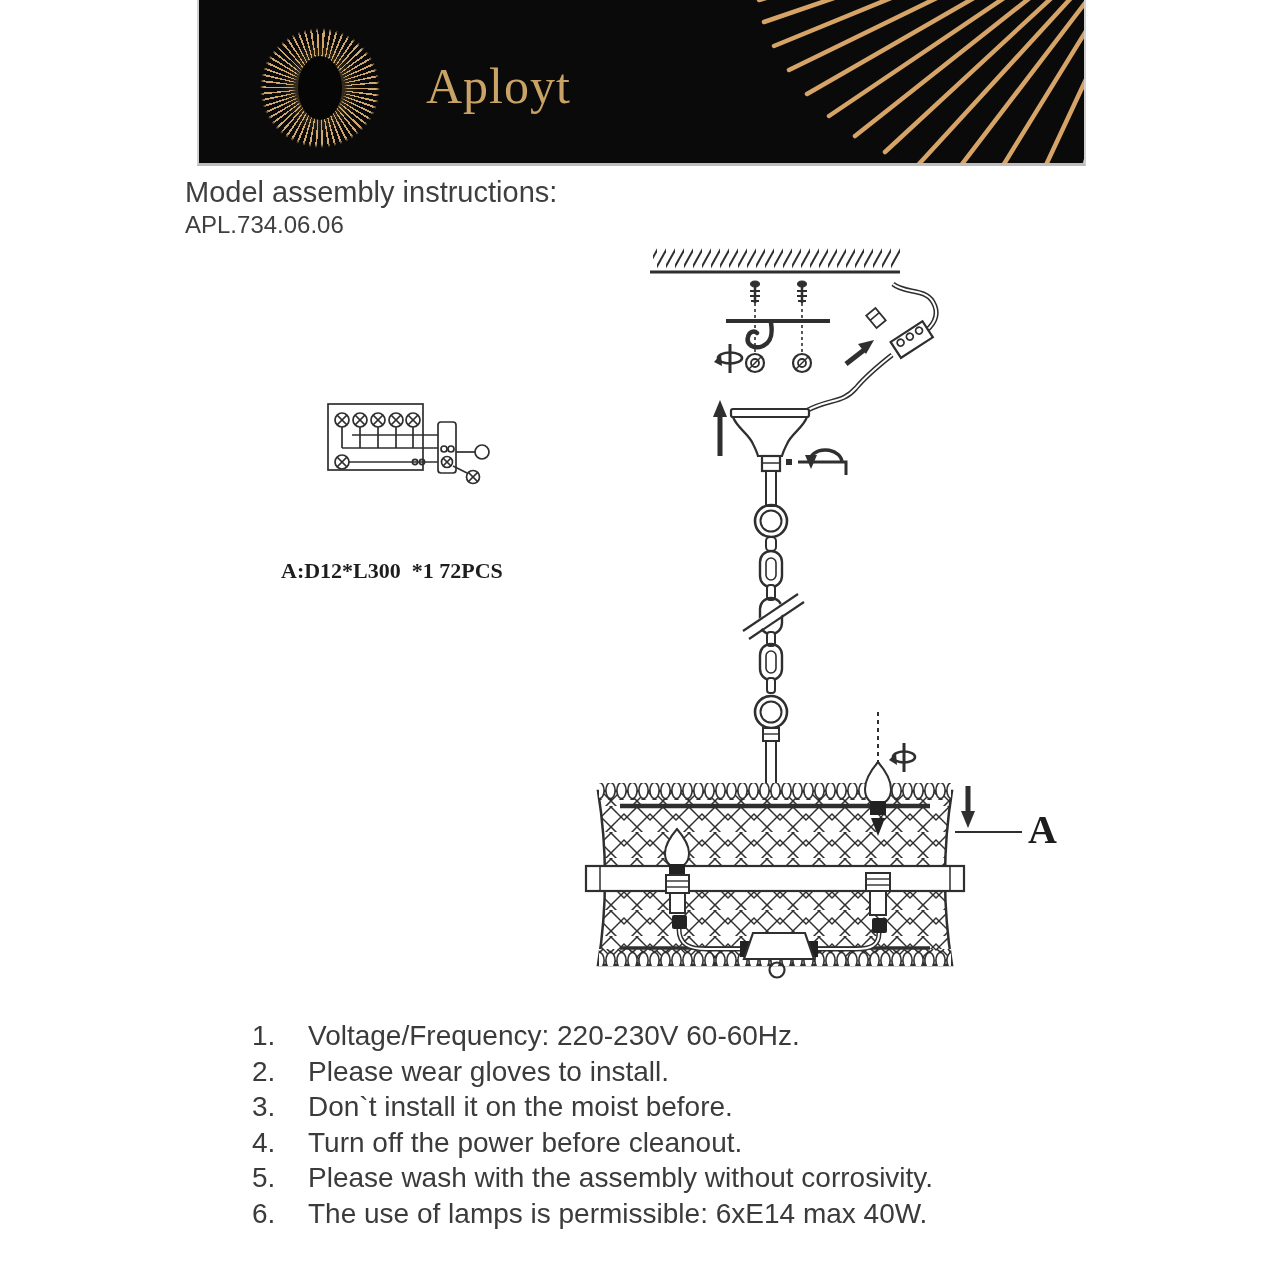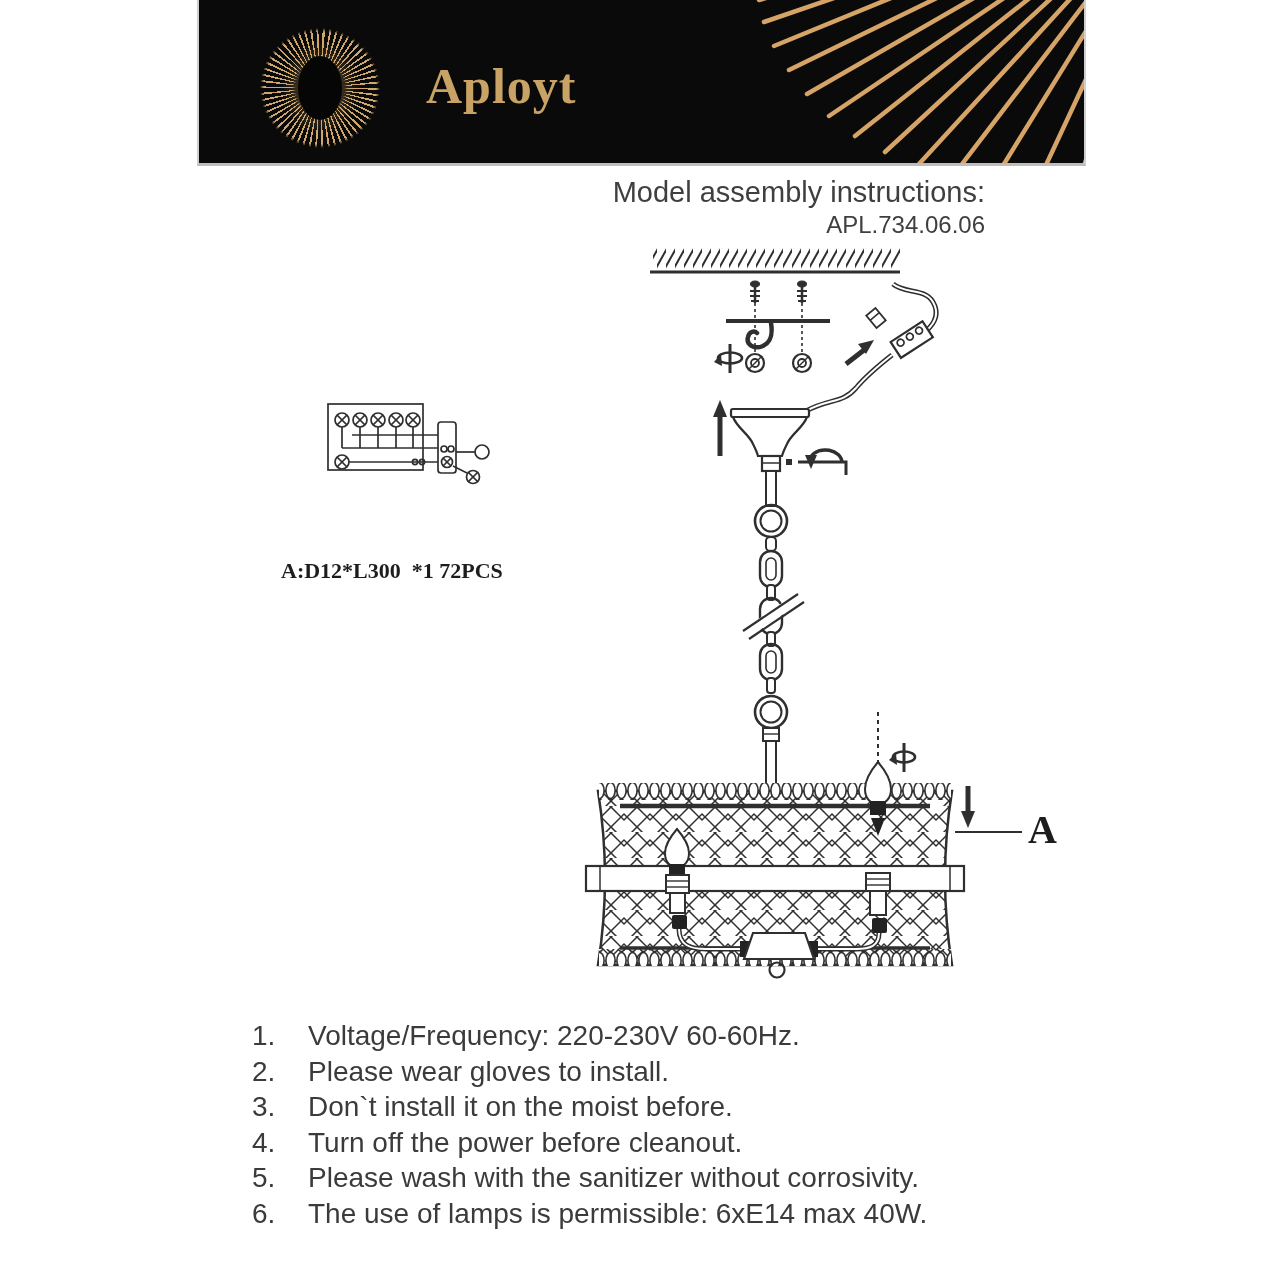--- a/index.html
+++ b/index.html
@@ -11,25 +11,25 @@
           border-left:2px solid #cfcfcf;border-right:2px solid #cfcfcf;border-bottom:3px solid #bdbdbd;
           overflow:hidden;}
   .burst{position:absolute;left:55px;top:22px;width:132px;height:132px;border-radius:50%;
          background:repeating-conic-gradient(from 3deg,#cfa76d 0deg 2deg,rgba(0,0,0,0) 2deg 6.2deg);
          -webkit-mask:radial-gradient(circle at 50% 50%,transparent 0 24px,#000 28px 56px,transparent 60px);
          mask:radial-gradient(circle at 50% 50%,transparent 0 24px,#000 28px 56px,transparent 60px);}
   .burst-glow{position:absolute;left:76px;top:33px;width:90px;height:110px;
          background:radial-gradient(ellipse,rgba(215,170,100,.5),rgba(0,0,0,0) 62%);}
   .burst-core{position:absolute;left:99px;top:56px;width:44px;height:64px;background:#060606;border-radius:50%;}
   .brand-text{position:absolute;left:227px;top:57px;font-family:"Liberation Serif",serif;
-         font-size:50px;font-weight:700;letter-spacing:1px;color:#c9a265;}
+         font-size:50px;font-weight:400;letter-spacing:1px;color:#c9a265;}
   .banner-rays{position:absolute;right:0;top:0;width:885px;height:163px;}
 
   
-  .title-block{position:absolute;left:185px;top:176px;width:800px;text-align:right;}
+  .title-block{position:absolute;left:185px;top:176px;width:800px;text-align:left;}
   .title-line{font-size:29px;line-height:33px;color:#3f3f3f;}
   .model-line{font-size:24px;line-height:31px;color:#3f3f3f;}
 
   
   .diagram-svg{position:absolute;left:0;top:0;width:1280px;height:1280px;}
   .part-label{position:absolute;left:281px;top:558px;font-family:"Liberation Serif",serif;
         font-weight:bold;font-size:22px;color:#1d1d1d;white-space:pre;}
   .callout-a{position:absolute;left:1028px;top:806px;font-family:"Liberation Serif",serif;
         font-weight:bold;font-size:40px;color:#1d1d1d;}
 
@@ -343,21 +343,21 @@
     <div class="instr-row">
       <span class="instr-num">3.</span>
       <span class="instr-text">Don`t install it on the moist before.</span>
     </div>
     <div class="instr-row">
       <span class="instr-num">4.</span>
       <span class="instr-text">Turn off the power before cleanout.</span>
     </div>
     <div class="instr-row">
       <span class="instr-num">5.</span>
-      <span class="instr-text">Please wash with the sanitizer without corrosivity.</span>
+      <span class="instr-text">Please wash with the assembly without corrosivity.</span>
     </div>
     <div class="instr-row">
       <span class="instr-num">6.</span>
       <span class="instr-text">The use of lamps is permissible: 6xE14 max 40W.</span>
     </div>
   </div>
 
 </div>
 
 </body></html>

